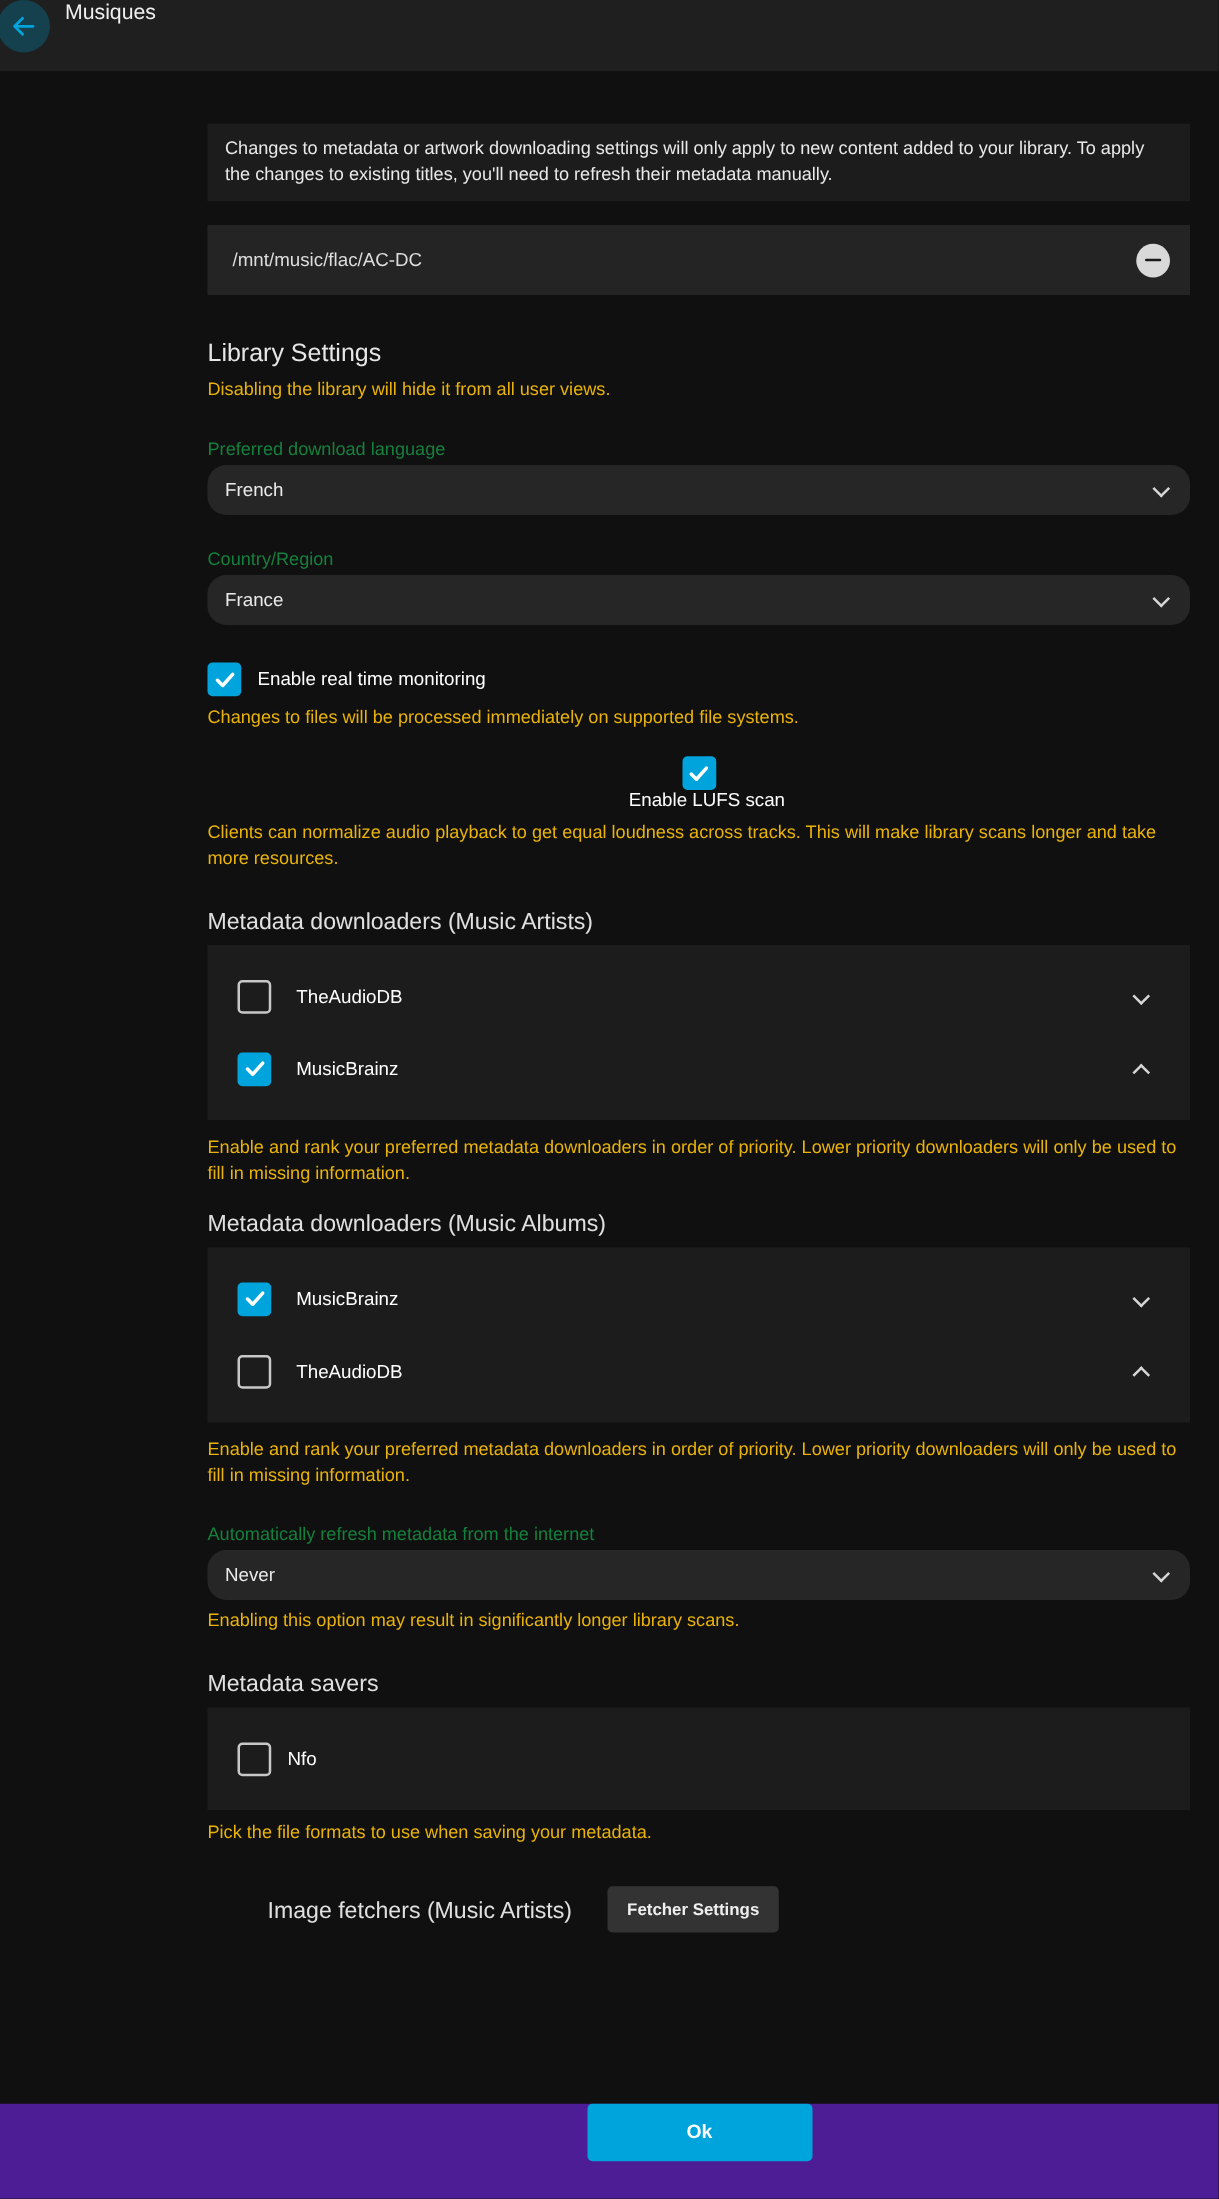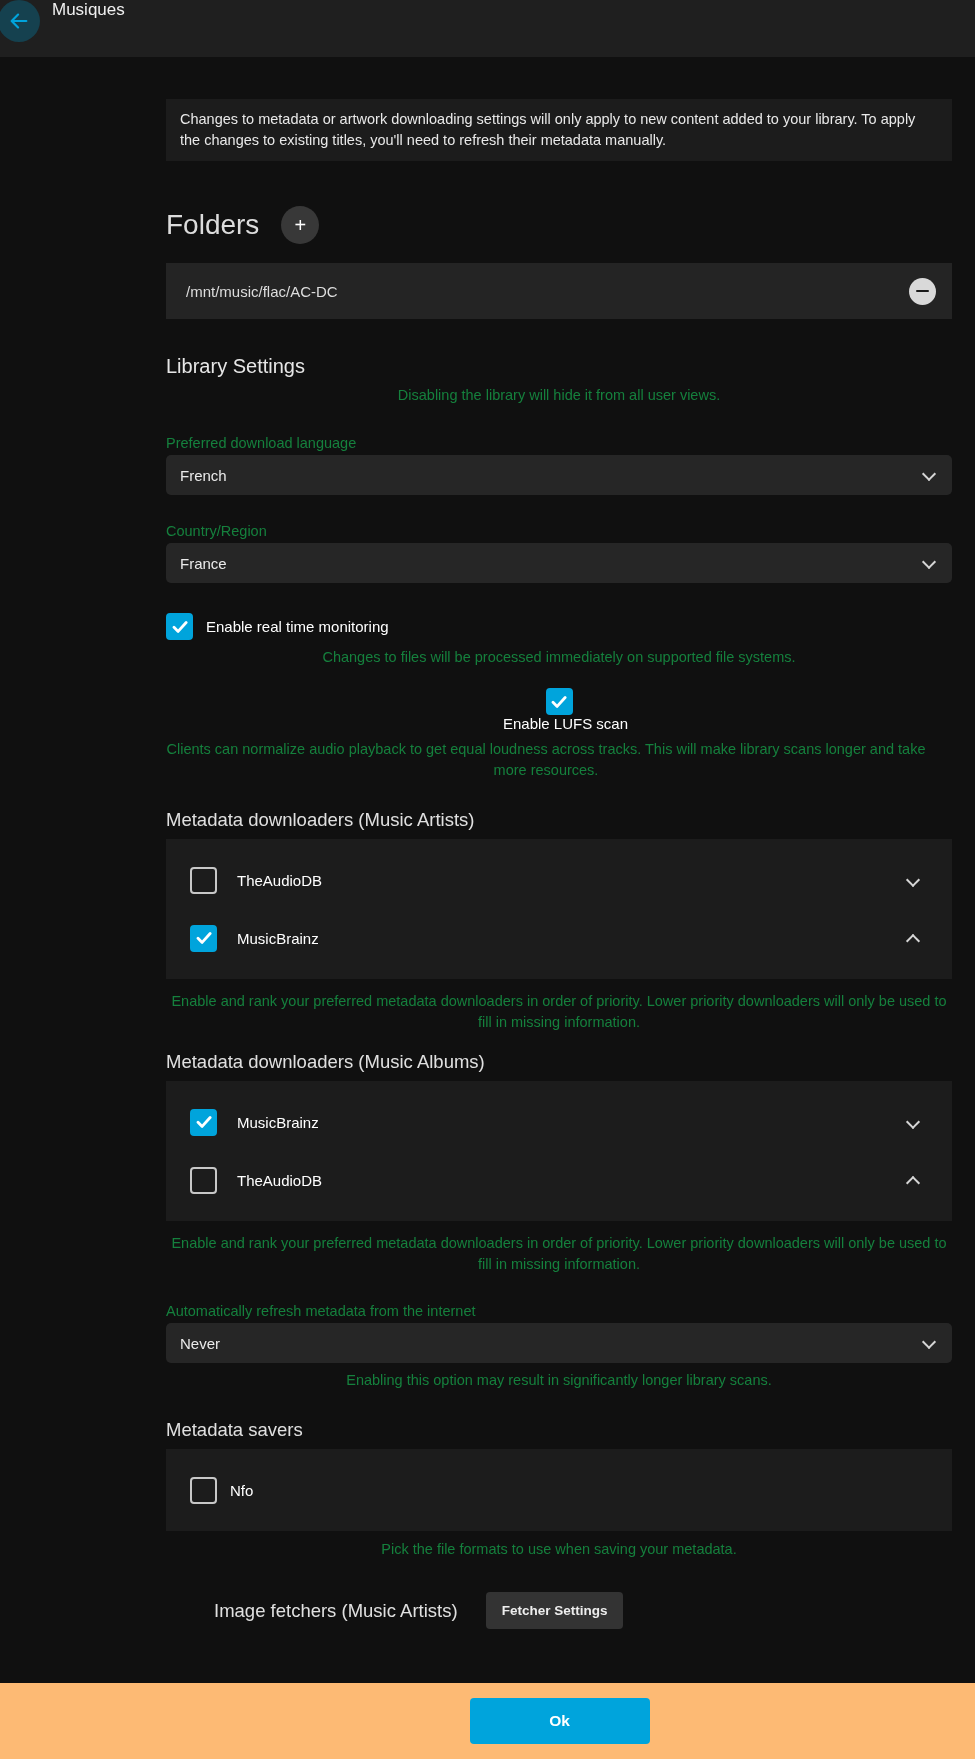--- a/index.html
+++ b/index.html
@@ -80,29 +80,29 @@
     border:2px solid #c8c8c8; border-radius:4px;
     background:transparent;
     display:flex; align-items:center; justify-content:center;
     cursor:pointer;
   }
   .checkbox svg { display:none; }
   .checkbox.checked { background:var(--accent, #00a4dc); border-color:var(--accent, #00a4dc); }
   .checkbox.checked svg { display:block; }
   .check-label { margin-left:13px; font-size:15px; color:#ffffff; }
 
-  .field-desc { margin-top:7px; font-size:14.5px; line-height:21px; color:#15803d;text-align:center; }
+  .field-desc { margin-top:7px; font-size:14.5px; line-height:21px; color:#eab308; }
 
   
   .field-label { font-size:14.5px; color:#15803d; }
   .mt-29 { margin-top:29px; }
   .mt-28 { margin-top:28px; }
   .select {
     margin-top:4px; height:40px;
-    background:#262626; border-radius:5px;
+    background:#262626; border-radius:15px;
     display:flex; align-items:center;
     padding:0 44px 0 14px;
     font-size:15px; color:#eaeaea;
     position:relative; cursor:pointer;
   }
   .select .chev { position:absolute; right:18px; top:14px; }
 
   
   .chev {
     width:10px; height:10px; display:inline-block;
@@ -129,22 +129,22 @@
     border:none; border-radius:4px;
     padding:11px 16px;
     font-size:13.5px; font-weight:700;
     font-family:"Liberation Sans", sans-serif;
     cursor:pointer;
   }
 
   
   .app-footer {
     flex:0 0 76px; height:76px;
-    background:#fdba74;
-    display:flex; align-items:center; justify-content:center;
+    background:#4c1d95;
+    display:flex; align-items:flex-start; justify-content:center;
   }
   .ok-btn {
     width:180px; height:46px;
     background:var(--accent, #00a4dc);
     color:#ffffff; font-weight:700; font-size:15.5px;
     font-family:"Liberation Sans", sans-serif;
     border:none; border-radius:4px;
     transform:translateX(72px);
     cursor:pointer;
   }
@@ -161,26 +161,20 @@
       </svg>
     </span>
   </div>
   <div class="header-title">Musiques</div>
 </div>
 
 <div class="main">
 
   <div class="notice">Changes to metadata or artwork downloading settings will only apply to new content added to your library. To apply the changes to existing titles, you'll need to refresh their metadata manually.</div>
 
-  <div class="folders-row">
-    <div class="folders-title">Folders</div>
-    <div class="add-btn">
-      <span>+</span>
-    </div>
-  </div>
 
   <div class="folder-item">
     <span>/mnt/music/flac/AC-DC</span>
     <div class="remove-btn">
       <span class="bar"></span>
     </div>
   </div>
 
   <div class="section-heading">Library Settings</div>
 

